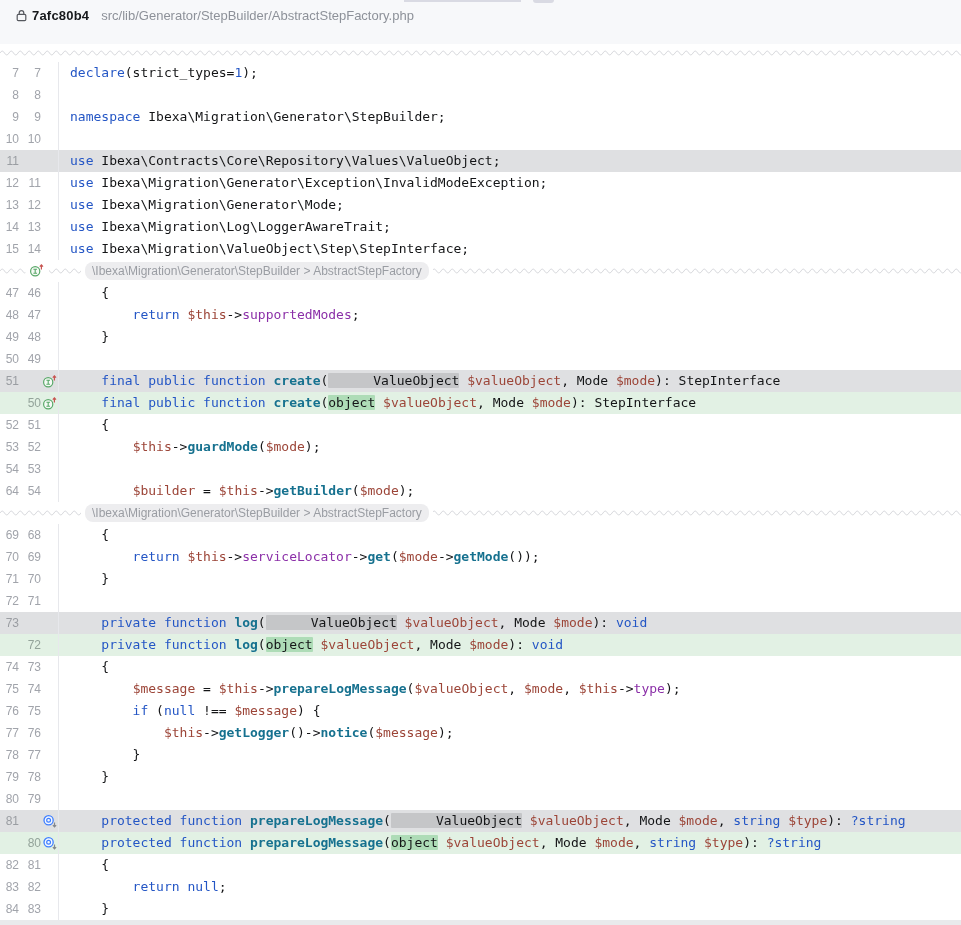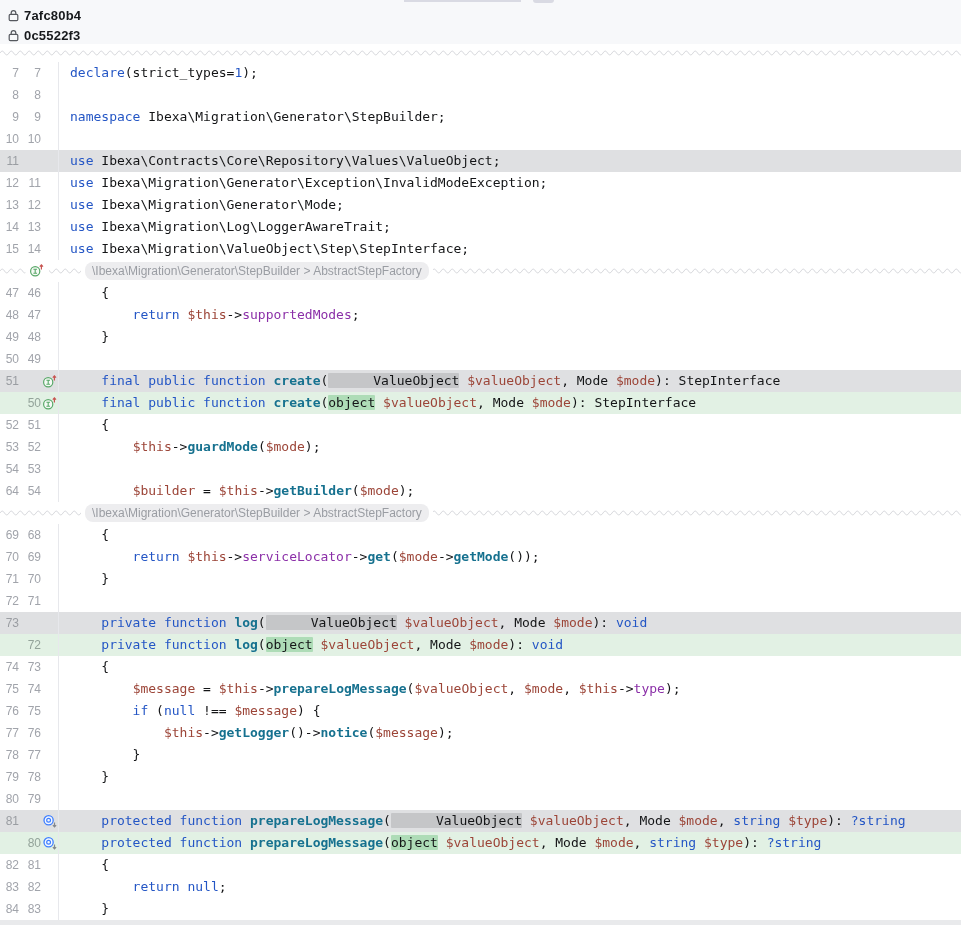--- a/index.html
+++ b/index.html
@@ -1,20 +1,20 @@
 <!DOCTYPE html>
 <html style="--header-bg: #f7f8fa; --hash-text: #17191c; --path-text: #8d9199; --keyword: #2456c5; --function: #16718f; --variable: #9c4538; --property: #8b2fa8; --text: #141517; --line-number: #a1a4ab; --removed-bg: #dfe0e2; --removed-word-bg: #c5c6c8; --added-bg: #e2f1e4; --added-word-bg: #aedcb7; --separator-text: #9a9da3; --separator-label-bg: #ededef; --wave: #d8d9dd; --gutter-border: #e7e8ec; --bottom-strip: #e9eaec;"><head>
 <meta charset="utf-8">
 <style>
   html,body{margin:0;padding:0;background:#fff;}
   .screen{width:961px;height:925px;overflow:hidden;position:relative;background:#fff;}
 
   
   .header{height:44px;background:var(--header-bg);position:relative;padding-top:7px;box-sizing:border-box;}
-  .rev-row{display:flex;align-items:center;height:17px;padding-left:8px;}
+  .rev-row{display:flex;align-items:center;height:17px;padding-left:16px;}
   .lock{display:inline-flex;margin-right:5px;flex:none;}
   .lock svg{display:block;}
   .hash{font:700 13px/17px "Liberation Sans",sans-serif;color:var(--hash-text);letter-spacing:.2px;}
   .path{font:13px/17px "Liberation Sans",sans-serif;color:var(--path-text);margin-left:12px;}
   .artifact{position:absolute;top:0;background:#d9dae3;}
   .a1{left:404px;width:117px;height:2px;}
   .a2{left:533px;width:21px;height:3px;border-radius:0 0 3px 3px;}
 
   .wave-row{height:18px;display:flex;align-items:center;overflow:hidden;background:#fff;}
 
@@ -56,29 +56,21 @@
     <div class="artifact a1"></div>
     <div class="artifact a2"></div>
     <div class="rev-row">
       <span class="lock">
         <svg width="11" height="13" viewBox="0 0 11 13">
             <rect x="1.2" y="5.4" width="8.6" height="6.2" rx="1.2" fill="none" stroke="#55585e" stroke-width="1.2"></rect>
             <path d="M3.2 5.4V3.9a2.3 2.3 0 0 1 4.6 0v1.5" fill="none" stroke="#55585e" stroke-width="1.2"></path>
           </svg>
       </span>
       <span class="hash">7afc80b4</span>
-    </div>
-    <div class="rev-row" style="margin-top:3px">
-      <span class="lock">
-        <svg width="11" height="13" viewBox="0 0 11 13">
-            <rect x="1.2" y="5.4" width="8.6" height="6.2" rx="1.2" fill="none" stroke="#55585e" stroke-width="1.2"></rect>
-            <path d="M3.2 5.4V3.9a2.3 2.3 0 0 1 4.6 0v1.5" fill="none" stroke="#55585e" stroke-width="1.2"></path>
-          </svg>
-      </span>
-      <span class="hash">0c5522f3</span>
+      <span class="path">src/lib/Generator/StepBuilder/AbstractStepFactory.php</span>
     </div>
   </div>
 
   <div class="wave-row">
     <svg width="961" height="7">
         <path id="top-wave-path" fill="none" stroke-width="1" d="M0 3 q2.25 -3.9 4.5 0 q2.25 3.9 4.5 0 q2.25 -3.9 4.5 0 q2.25 3.9 4.5 0 q2.25 -3.9 4.5 0 q2.25 3.9 4.5 0 q2.25 -3.9 4.5 0 q2.25 3.9 4.5 0 q2.25 -3.9 4.5 0 q2.25 3.9 4.5 0 q2.25 -3.9 4.5 0 q2.25 3.9 4.5 0 q2.25 -3.9 4.5 0 q2.25 3.9 4.5 0 q2.25 -3.9 4.5 0 q2.25 3.9 4.5 0 q2.25 -3.9 4.5 0 q2.25 3.9 4.5 0 q2.25 -3.9 4.5 0 q2.25 3.9 4.5 0 q2.25 -3.9 4.5 0 q2.25 3.9 4.5 0 q2.25 -3.9 4.5 0 q2.25 3.9 4.5 0 q2.25 -3.9 4.5 0 q2.25 3.9 4.5 0 q2.25 -3.9 4.5 0 q2.25 3.9 4.5 0 q2.25 -3.9 4.5 0 q2.25 3.9 4.5 0 q2.25 -3.9 4.5 0 q2.25 3.9 4.5 0 q2.25 -3.9 4.5 0 q2.25 3.9 4.5 0 q2.25 -3.9 4.5 0 q2.25 3.9 4.5 0 q2.25 -3.9 4.5 0 q2.25 3.9 4.5 0 q2.25 -3.9 4.5 0 q2.25 3.9 4.5 0 q2.25 -3.9 4.5 0 q2.25 3.9 4.5 0 q2.25 -3.9 4.5 0 q2.25 3.9 4.5 0 q2.25 -3.9 4.5 0 q2.25 3.9 4.5 0 q2.25 -3.9 4.5 0 q2.25 3.9 4.5 0 q2.25 -3.9 4.5 0 q2.25 3.9 4.5 0 q2.25 -3.9 4.5 0 q2.25 3.9 4.5 0 q2.25 -3.9 4.5 0 q2.25 3.9 4.5 0 q2.25 -3.9 4.5 0 q2.25 3.9 4.5 0 q2.25 -3.9 4.5 0 q2.25 3.9 4.5 0 q2.25 -3.9 4.5 0 q2.25 3.9 4.5 0 q2.25 -3.9 4.5 0 q2.25 3.9 4.5 0 q2.25 -3.9 4.5 0 q2.25 3.9 4.5 0 q2.25 -3.9 4.5 0 q2.25 3.9 4.5 0 q2.25 -3.9 4.5 0 q2.25 3.9 4.5 0 q2.25 -3.9 4.5 0 q2.25 3.9 4.5 0 q2.25 -3.9 4.5 0 q2.25 3.9 4.5 0 q2.25 -3.9 4.5 0 q2.25 3.9 4.5 0 q2.25 -3.9 4.5 0 q2.25 3.9 4.5 0 q2.25 -3.9 4.5 0 q2.25 3.9 4.5 0 q2.25 -3.9 4.5 0 q2.25 3.9 4.5 0 q2.25 -3.9 4.5 0 q2.25 3.9 4.5 0 q2.25 -3.9 4.5 0 q2.25 3.9 4.5 0 q2.25 -3.9 4.5 0 q2.25 3.9 4.5 0 q2.25 -3.9 4.5 0 q2.25 3.9 4.5 0 q2.25 -3.9 4.5 0 q2.25 3.9 4.5 0 q2.25 -3.9 4.5 0 q2.25 3.9 4.5 0 q2.25 -3.9 4.5 0 q2.25 3.9 4.5 0 q2.25 -3.9 4.5 0 q2.25 3.9 4.5 0 q2.25 -3.9 4.5 0 q2.25 3.9 4.5 0 q2.25 -3.9 4.5 0 q2.25 3.9 4.5 0 q2.25 -3.9 4.5 0 q2.25 3.9 4.5 0 q2.25 -3.9 4.5 0 q2.25 3.9 4.5 0 q2.25 -3.9 4.5 0 q2.25 3.9 4.5 0 q2.25 -3.9 4.5 0 q2.25 3.9 4.5 0 q2.25 -3.9 4.5 0 q2.25 3.9 4.5 0 q2.25 -3.9 4.5 0 q2.25 3.9 4.5 0 q2.25 -3.9 4.5 0 q2.25 3.9 4.5 0 q2.25 -3.9 4.5 0 q2.25 3.9 4.5 0 q2.25 -3.9 4.5 0 q2.25 3.9 4.5 0 q2.25 -3.9 4.5 0 q2.25 3.9 4.5 0 q2.25 -3.9 4.5 0 q2.25 3.9 4.5 0 q2.25 -3.9 4.5 0 q2.25 3.9 4.5 0 q2.25 -3.9 4.5 0 q2.25 3.9 4.5 0 q2.25 -3.9 4.5 0 q2.25 3.9 4.5 0 q2.25 -3.9 4.5 0 q2.25 3.9 4.5 0 q2.25 -3.9 4.5 0 q2.25 3.9 4.5 0 q2.25 -3.9 4.5 0 q2.25 3.9 4.5 0 q2.25 -3.9 4.5 0 q2.25 3.9 4.5 0 q2.25 -3.9 4.5 0 q2.25 3.9 4.5 0 q2.25 -3.9 4.5 0 q2.25 3.9 4.5 0 q2.25 -3.9 4.5 0 q2.25 3.9 4.5 0 q2.25 -3.9 4.5 0 q2.25 3.9 4.5 0 q2.25 -3.9 4.5 0 q2.25 3.9 4.5 0 q2.25 -3.9 4.5 0 q2.25 3.9 4.5 0 q2.25 -3.9 4.5 0 q2.25 3.9 4.5 0 q2.25 -3.9 4.5 0 q2.25 3.9 4.5 0 q2.25 -3.9 4.5 0 q2.25 3.9 4.5 0 q2.25 -3.9 4.5 0 q2.25 3.9 4.5 0 q2.25 -3.9 4.5 0 q2.25 3.9 4.5 0 q2.25 -3.9 4.5 0 q2.25 3.9 4.5 0 q2.25 -3.9 4.5 0 q2.25 3.9 4.5 0 q2.25 -3.9 4.5 0 q2.25 3.9 4.5 0 q2.25 -3.9 4.5 0 q2.25 3.9 4.5 0 q2.25 -3.9 4.5 0 q2.25 3.9 4.5 0 q2.25 -3.9 4.5 0 q2.25 3.9 4.5 0 q2.25 -3.9 4.5 0 q2.25 3.9 4.5 0 q2.25 -3.9 4.5 0 q2.25 3.9 4.5 0 q2.25 -3.9 4.5 0 q2.25 3.9 4.5 0 q2.25 -3.9 4.5 0 q2.25 3.9 4.5 0 q2.25 -3.9 4.5 0 q2.25 3.9 4.5 0 q2.25 -3.9 4.5 0 q2.25 3.9 4.5 0 q2.25 -3.9 4.5 0 q2.25 3.9 4.5 0 q2.25 -3.9 4.5 0 q2.25 3.9 4.5 0 q2.25 -3.9 4.5 0 q2.25 3.9 4.5 0 q2.25 -3.9 4.5 0 q2.25 3.9 4.5 0 q2.25 -3.9 4.5 0 q2.25 3.9 4.5 0 q2.25 -3.9 4.5 0 q2.25 3.9 4.5 0 q2.25 -3.9 4.5 0 q2.25 3.9 4.5 0 q2.25 -3.9 4.5 0 q2.25 3.9 4.5 0 q2.25 -3.9 4.5 0 q2.25 3.9 4.5 0 q2.25 -3.9 4.5 0 q2.25 3.9 4.5 0 q2.25 -3.9 4.5 0 q2.25 3.9 4.5 0 q2.25 -3.9 4.5 0 q2.25 3.9 4.5 0 q2.25 -3.9 4.5 0 q2.25 3.9 4.5 0 q2.25 -3.9 4.5 0 q2.25 3.9 4.5 0 q2.25 -3.9 4.5 0 q2.25 3.9 4.5 0 q2.25 -3.9 4.5 0 q2.25 3.9 4.5 0" stroke="#d8d9dd"></path>
       </svg>
   </div>
 
   <div class="code" id="code-area">

